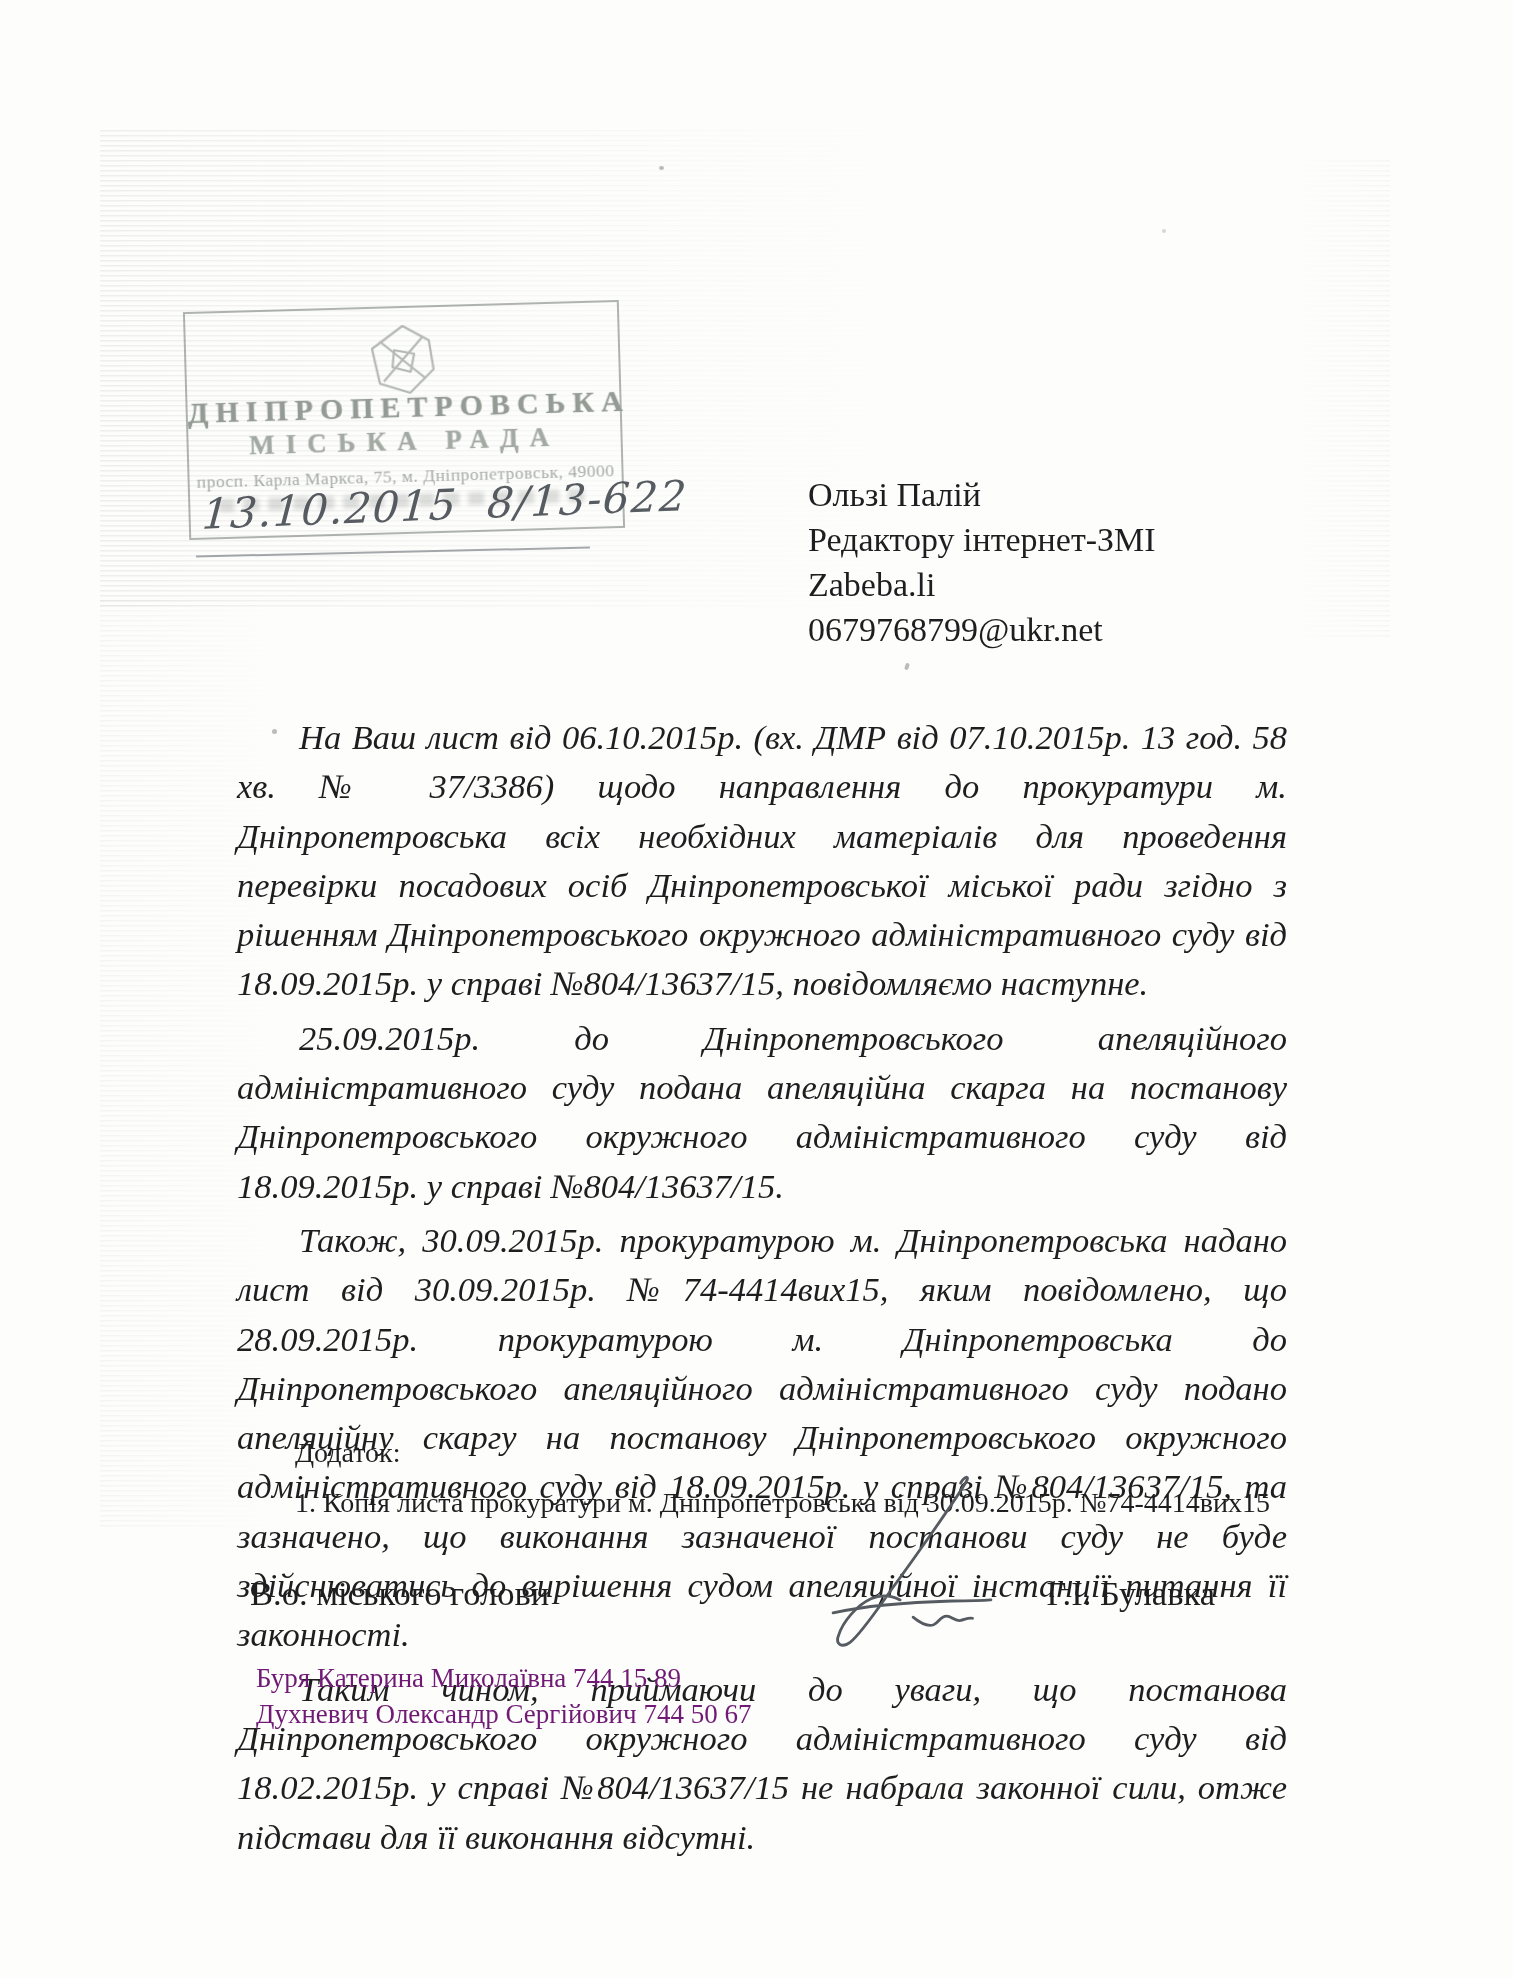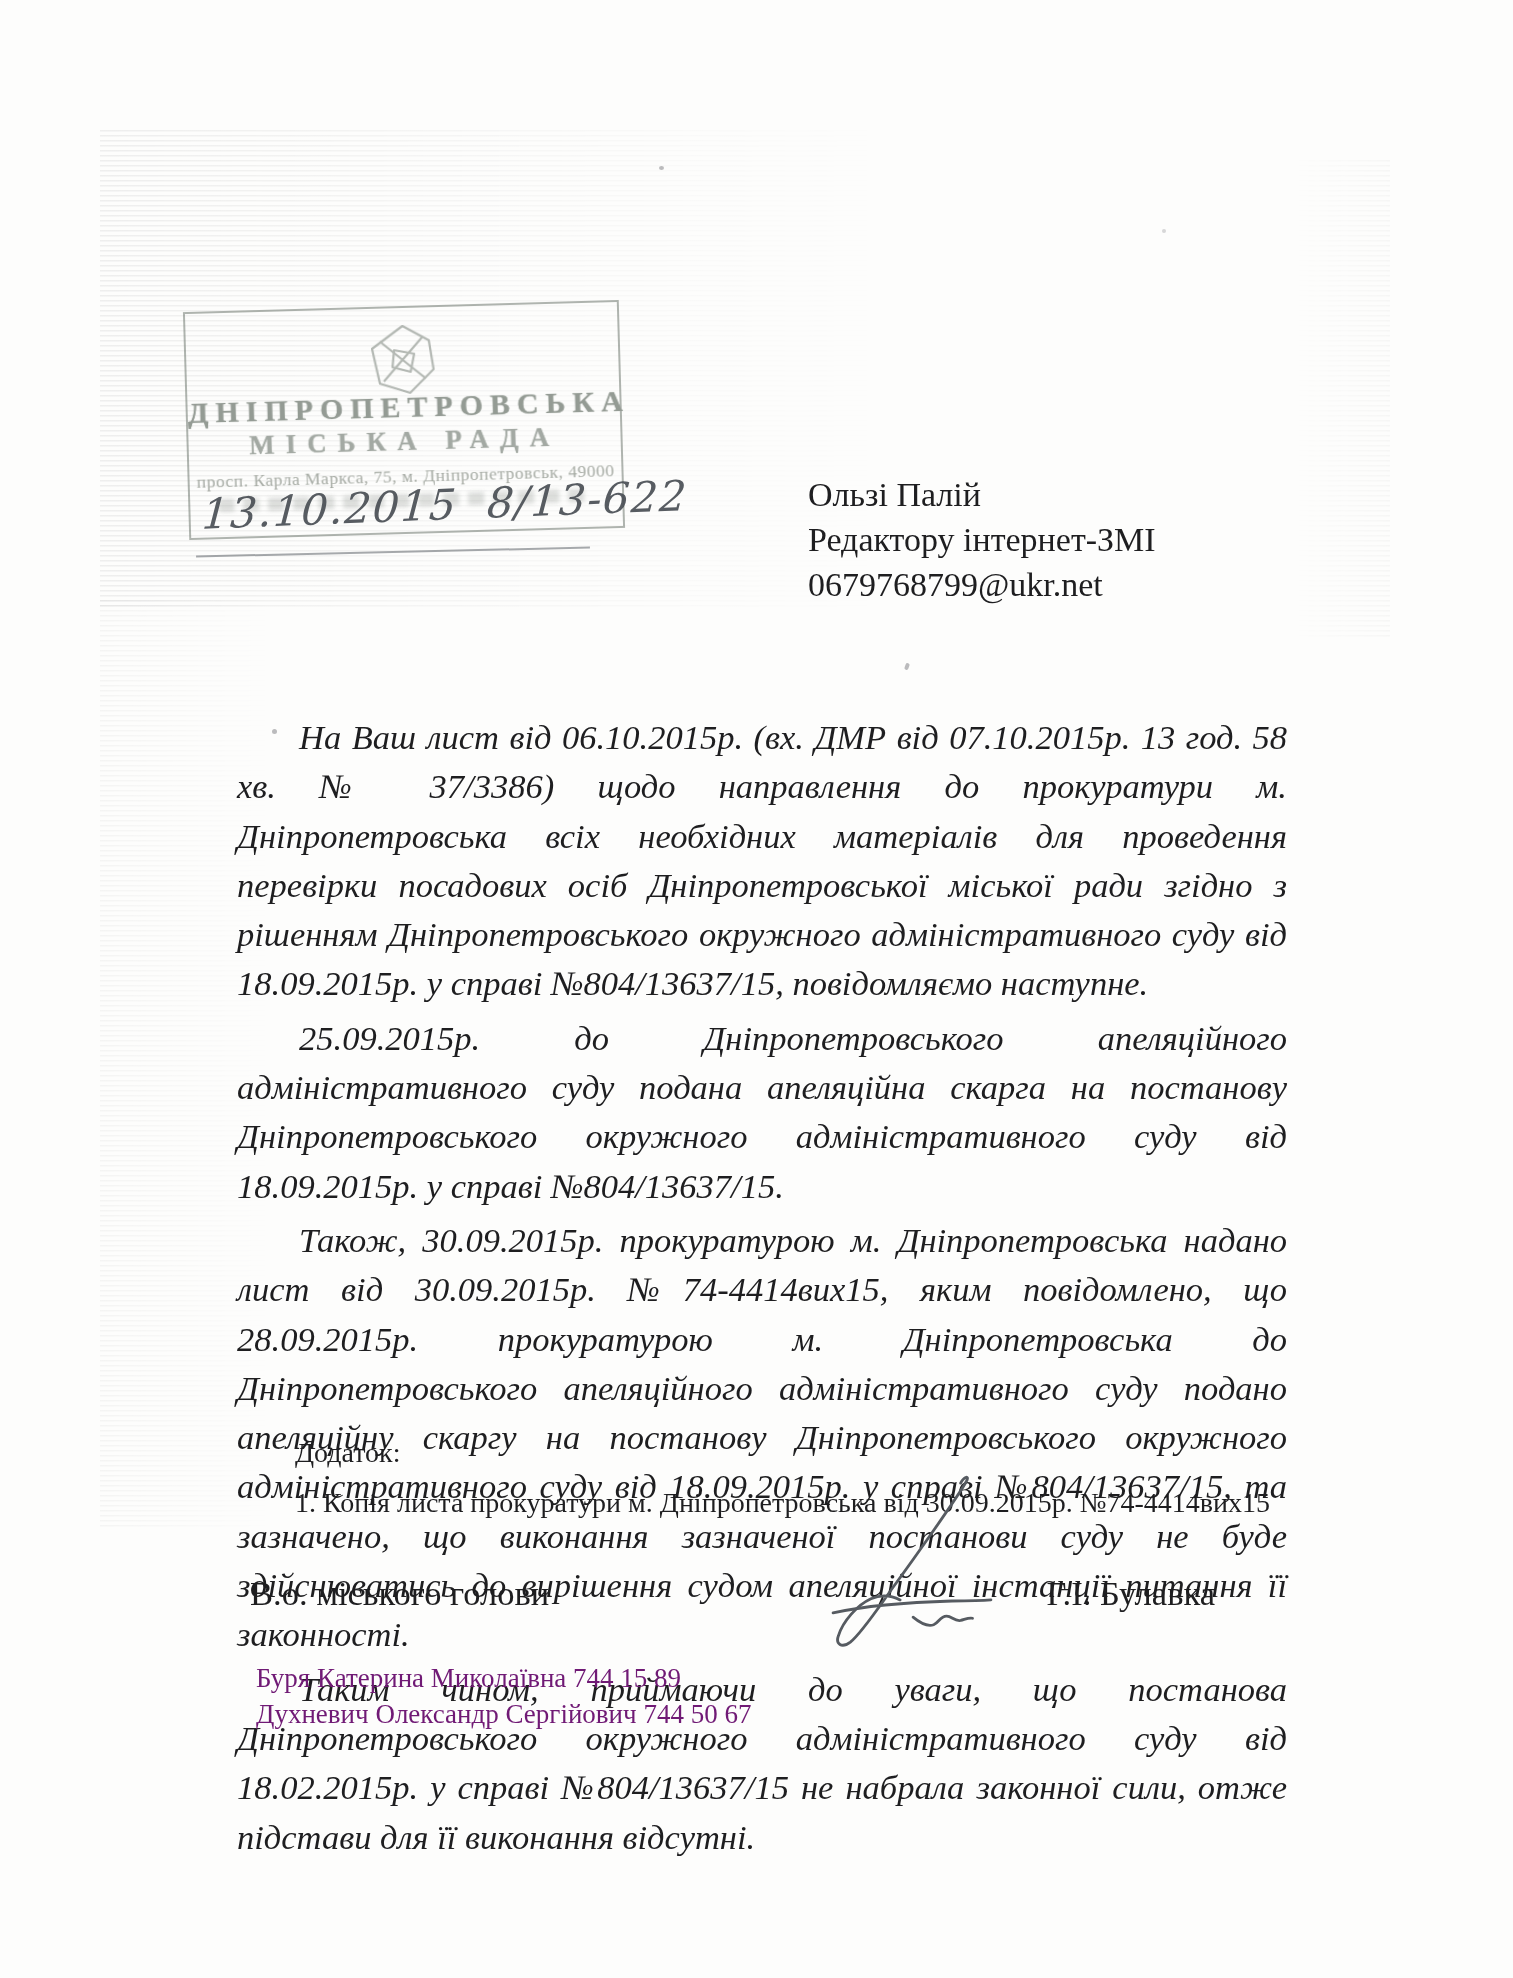--- a/index.html
+++ b/index.html
@@ -142,20 +142,21 @@
     <div class="stamp-addr">просп. Карла Маркса, 75, м. Дніпропетровськ, 49000</div>
     <div class="stamp-addr2"></div>
   </div>
 
   <div class="handwriting">13.10.2015  8/13-622</div>
   <div class="handwriting-underline"></div>
 
   <div class="recipient">
     <div>Ользі Палій</div>
     <div>Редактору інтернет-ЗМІ</div>
+    <div>Zabeba.li</div>
     <div>0679768799@ukr.net</div>
   </div>
 
   <div class="body-text">
     <p>На Ваш лист від 06.10.2015р. (вх. ДМР від 07.10.2015р. 13 год. 58 хв. № 37/3386) щодо направлення до прокуратури м. Дніпропетровська всіх необхідних матеріалів для проведення перевірки посадових осіб Дніпропетровської міської ради згідно з рішенням Дніпропетровського окружного адміністративного суду від 18.09.2015р. у справі №804/13637/15, повідомляємо наступне.</p>
     <p>25.09.2015р. до Дніпропетровського апеляційного адміністративного суду подана апеляційна скарга на постанову Дніпропетровського окружного адміністративного суду від 18.09.2015р. у справі №804/13637/15.</p>
     <p>Також, 30.09.2015р. прокуратурою м. Дніпропетровська надано лист від 30.09.2015р. №74-4414вих15, яким повідомлено, що 28.09.2015р. прокуратурою м. Дніпропетровська до Дніпропетровського апеляційного адміністративного суду подано апеляційну скаргу на постанову Дніпропетровського окружного адміністративного суду від 18.09.2015р. у справі №804/13637/15, та зазначено, що виконання зазначеної постанови суду не буде здійснюватись до вирішення судом апеляційної інстанції питання її законності.</p>
     <p>Таким чином, приймаючи до уваги, що постанова Дніпропетровського окружного адміністративного суду від 18.02.2015р. у справі №804/13637/15 не набрала законної сили, отже підстави для її виконання відсутні.</p>
   </div>
 

